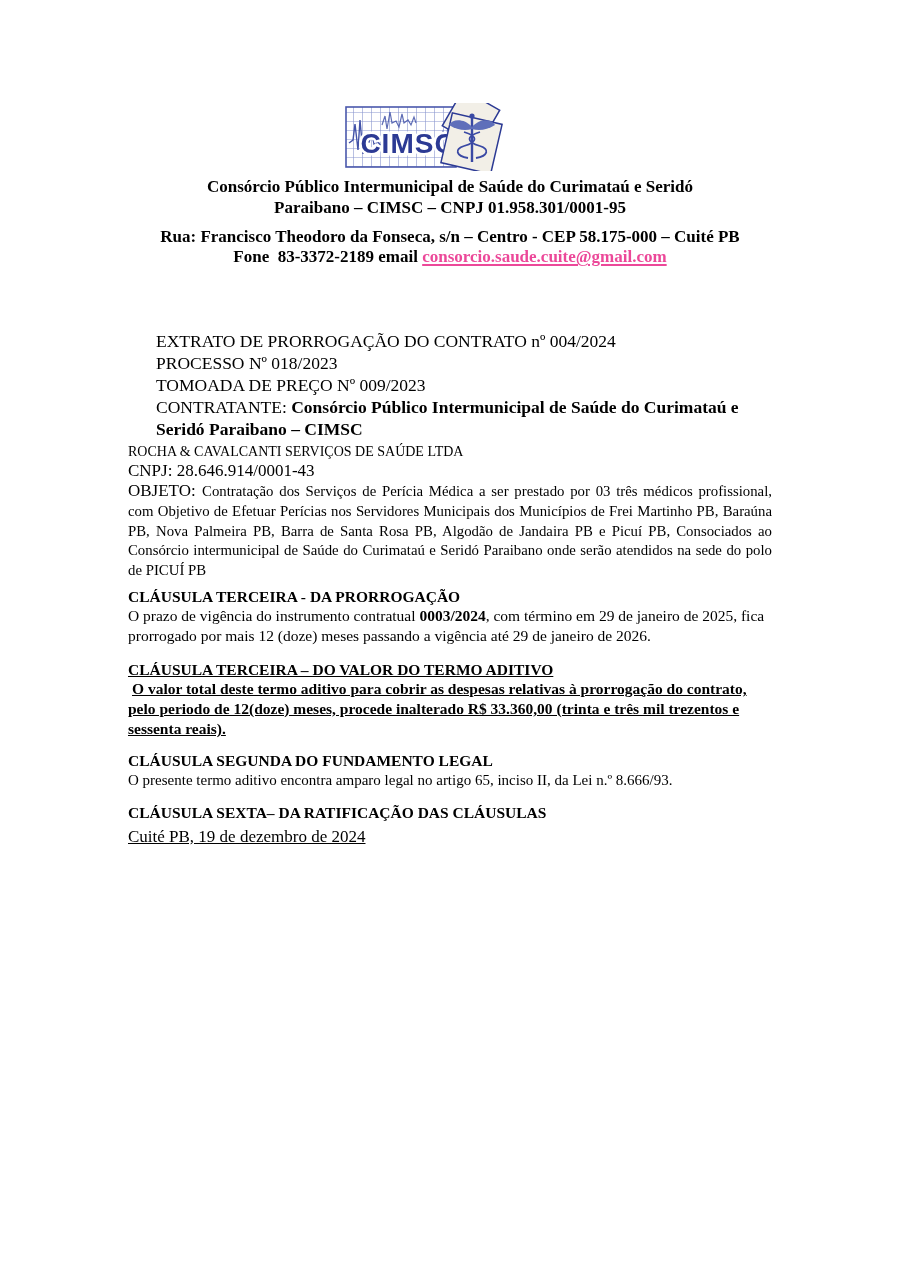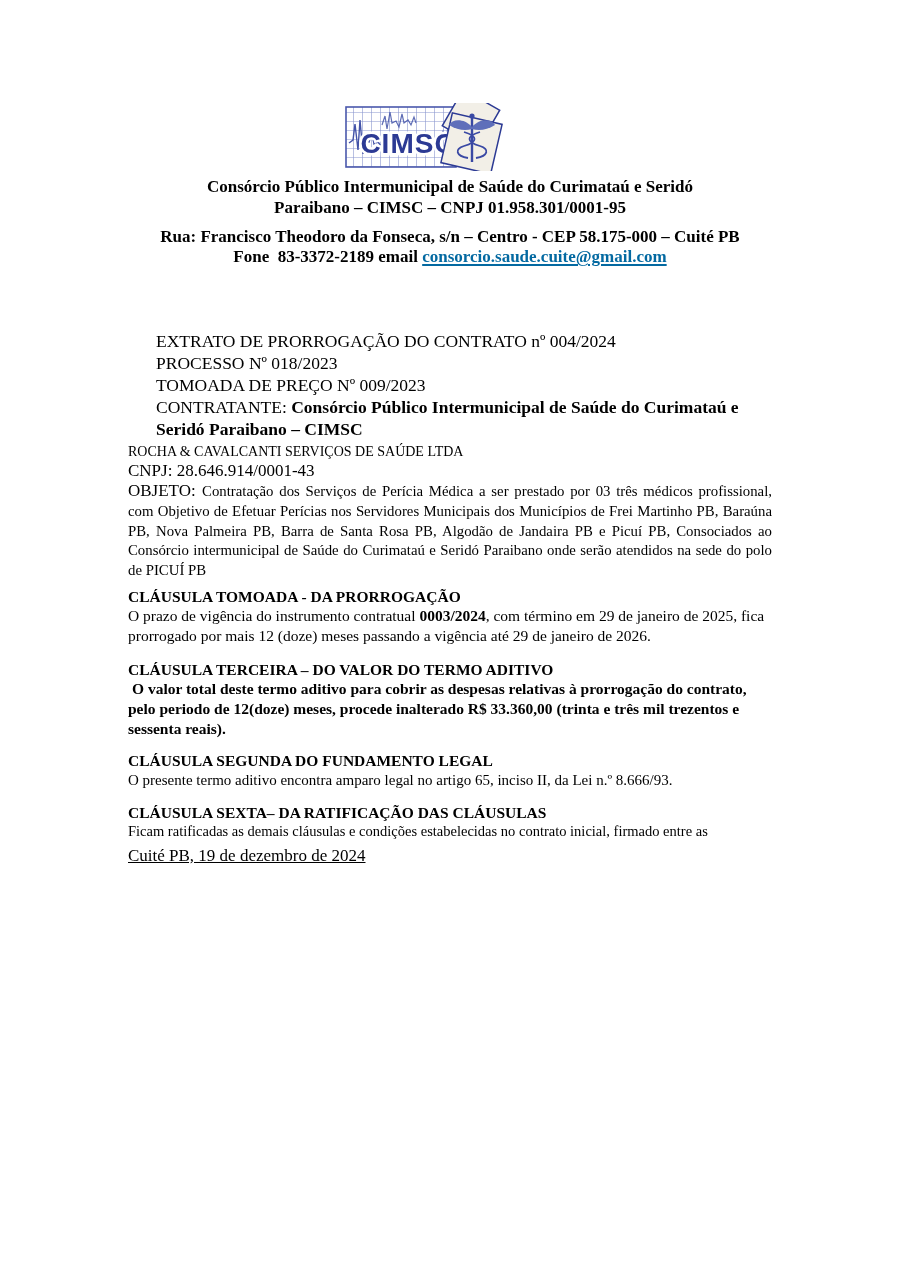--- a/index.html
+++ b/index.html
@@ -40,21 +40,21 @@
     width: 900px;
     text-align: center;
     font-weight: bold;
     font-size: 17px;
     line-height: 20px;
   }
   .phone-line { white-space: pre-wrap; }
   .email-link {
     text-decoration-thickness: 2px;
     text-underline-offset: 2px;
-    color: #0369a1;
+    color: #ec4899;
   }
   
   .doc-body {
     position: absolute;
     top: 330px;
     left: 128px;
     width: 644px;
   }
   .intro-line { font-size: 17.5px; line-height: 22px; margin-left: 28px; }
   .contratante-name { font-weight: bold; }
@@ -66,21 +66,21 @@
     text-align: justify;
   }
   .objeto-label { font-size: 17px; }
   .clause-title {
     font-weight: bold;
     font-size: 15.5px;
     line-height: 19px;
   }
   .clause-segunda { margin-top: 6px; }
   .clause-segunda .clause-text { font-size: 15.5px; line-height: 20px; }
-  .clause-terceira { margin-top: 14px; }
+  .clause-terceira { margin-top: 14px; text-decoration: underline; }
   .clause-terceira .clause-text {
     font-weight: bold;
     font-size: 15.5px;
     line-height: 20px;
     text-indent: 4px;
   }
   .clause-quinta { margin-top: 12px; }
   .clause-quinta .clause-text {
     font-family: Liberation Serif, serif;
     font-size: 15px;
@@ -142,35 +142,34 @@
     <div class="intro-line">PROCESSO Nº 018/2023</div>
     <div class="intro-line">TOMOADA DE PREÇO Nº 009/2023</div>
     <div class="intro-line"><span>CONTRATANTE: </span><span class="contratante-name">Consórcio Público Intermunicipal de Saúde do Curimataú e Seridó Paraibano – CIMSC</span></div>
 
     <div class="empresa-line">ROCHA &amp; CAVALCANTI SERVIÇOS DE SAÚDE LTDA</div>
     <div class="cnpj-line">CNPJ: 28.646.914/0001-43</div>
 
     <div class="objeto-par"><span class="objeto-label">OBJETO: </span><span>Contratação dos Serviços de Perícia Médica a ser prestado por 03 três médicos profissional, com Objetivo de Efetuar Perícias nos Servidores Municipais dos Municípios de Frei Martinho PB, Baraúna PB, Nova Palmeira PB, Barra de Santa Rosa PB, Algodão de Jandaira PB e Picuí PB, Consociados ao Consórcio intermunicipal de Saúde do Curimataú e Seridó Paraibano onde serão atendidos na sede do polo de PICUÍ PB</span></div>
 
     <div class="clause-segunda">
-      <div class="clause-title">CLÁUSULA TOMOADA - DA PRORROGAÇÃO</div>
+      <div class="clause-title">CLÁUSULA TERCEIRA - DA PRORROGAÇÃO</div>
       <div class="clause-text"><span>O prazo de vigência do instrumento contratual </span><strong>0003/2024</strong><span>, com término em 29 de janeiro de 2025, fica prorrogado por mais 12 (doze) meses passando a vigência até 29 de janeiro de 2026.</span></div>
     </div>
 
     <div class="clause-terceira">
       <div class="clause-title">CLÁUSULA TERCEIRA – DO VALOR DO TERMO ADITIVO</div>
       <div class="clause-text">O valor total deste termo aditivo para cobrir as despesas relativas à prorrogação do contrato, pelo periodo de 12(doze) meses, procede inalterado R$ 33.360,00 (trinta e três mil trezentos e sessenta reais).</div>
     </div>
 
     <div class="clause-quinta">
       <div class="clause-title">CLÁUSULA SEGUNDA DO FUNDAMENTO LEGAL</div>
       <div class="clause-text">O presente termo aditivo encontra amparo legal no artigo 65, inciso II, da Lei n.º 8.666/93.</div>
     </div>
 
     <div class="clause-sexta">
       <div class="clause-title">CLÁUSULA SEXTA– DA RATIFICAÇÃO DAS CLÁUSULAS</div>
-      <div class="clause-text">Ficam ratificadas as demais cláusulas e condições estabelecidas no contrato inicial, firmado entre as</div>
     </div>
 
     <div class="date-line">Cuité PB, 19 de dezembro de 2024</div>
 
   </div>
 </div>
 
 </body></html>

